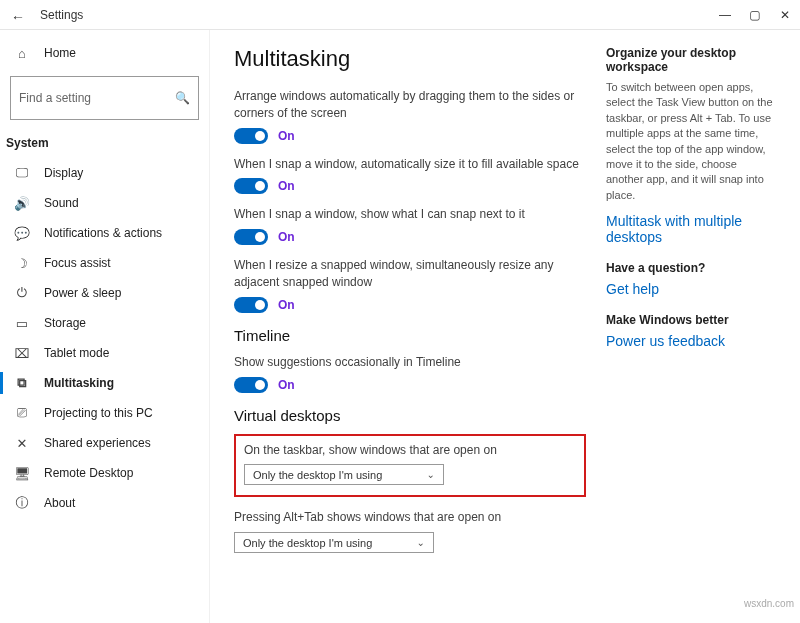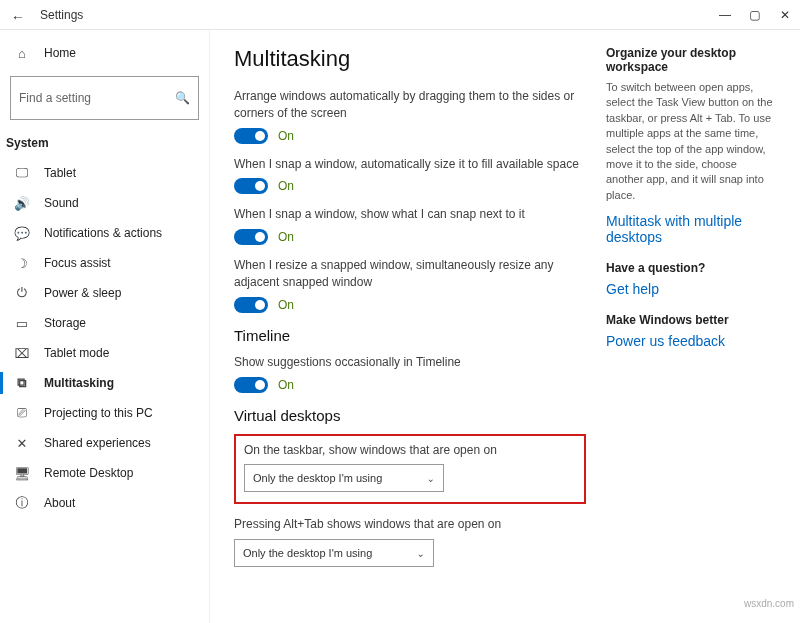--- a/index.html
+++ b/index.html
@@ -20,23 +20,23 @@
 .nav-item.active::before { content:""; position:absolute; left:0; top:4px; bottom:4px; width:3px; background:#0078d4; }
 .content { flex: 1; display: flex; padding: 16px 24px 0 24px; overflow: auto; }
 .main { flex: 1; max-width: 380px; }
 .aside { width: 170px; margin-left: 20px; font-size: 11px; color: #444; }
 .page-title { font-size: 22px; font-weight: 400; color: #111; margin-bottom: 16px; }
 .section-title { font-size: 15px; font-weight: 400; color: #111; margin: 14px 0 10px 0; }
 .setting-desc { font-size: 12px; color: #404040; line-height: 1.4; margin-bottom: 6px; }
 .toggle-row { display: flex; align-items: center; gap: 10px; margin-bottom: 12px; }
 .toggle { width: 34px; height: 16px; border-radius: 10px; background: #0067c0; position: relative; }
 .toggle::after { content:""; position:absolute; width:10px; height:10px; border-radius:50%; background:#fff; top:3px; right:3px; }
-.toggle-label { font-size: 12px; color: #4d7c0f; }
+.toggle-label { font-size: 12px; color: #6d28d9; font-weight: bold; }
 .red-box { border: 2px solid #d11a1a; padding: 6px 8px 10px 8px; margin-top: 4px; }
-.dropdown { width: 200px; height: 28px; border: 1px solid #999; display: flex; align-items: center; justify-content: space-between; padding: 0 8px; font-size: 11px; color: #333; margin-top: 4px; }
+.dropdown { width: 200px; height: 21px; border: 1px solid #999; display: flex; align-items: center; justify-content: space-between; padding: 0 8px; font-size: 11px; color: #333; margin-top: 4px; }
 .aside h4 { font-size: 12px; font-weight: 600; margin-bottom: 6px; color: #222; }
 .aside p { margin-bottom: 10px; line-height: 1.4; color: #555; }
 .aside a { color: #0067c0; text-decoration: none; font-size: 14px; display: block; margin-bottom: 16px; }
 .watermark { position:absolute; bottom:14px; right:6px; font-size:10px; color:#aaa; }
 .chev { font-size: 10px; color: #555; }
 </style>
 </head>
 <body>
 
 <div class="titlebar">
@@ -56,21 +56,21 @@
       <span>Home</span>
     </div>
     <div class="search-box">
       <span>Find a setting</span>
       <span>🔍</span>
     </div>
     <div class="cat-header">System</div>
     <div id="nav-list">
         <div class="nav-item">
           <span class="icon">🖵</span>
-          <span>Tablet</span>
+          <span>Display</span>
         </div>
         <div class="nav-item">
           <span class="icon">🔊</span>
           <span>Sound</span>
         </div>
         <div class="nav-item">
           <span class="icon">💬</span>
           <span>Notifications &amp; actions</span>
         </div>
         <div class="nav-item">

